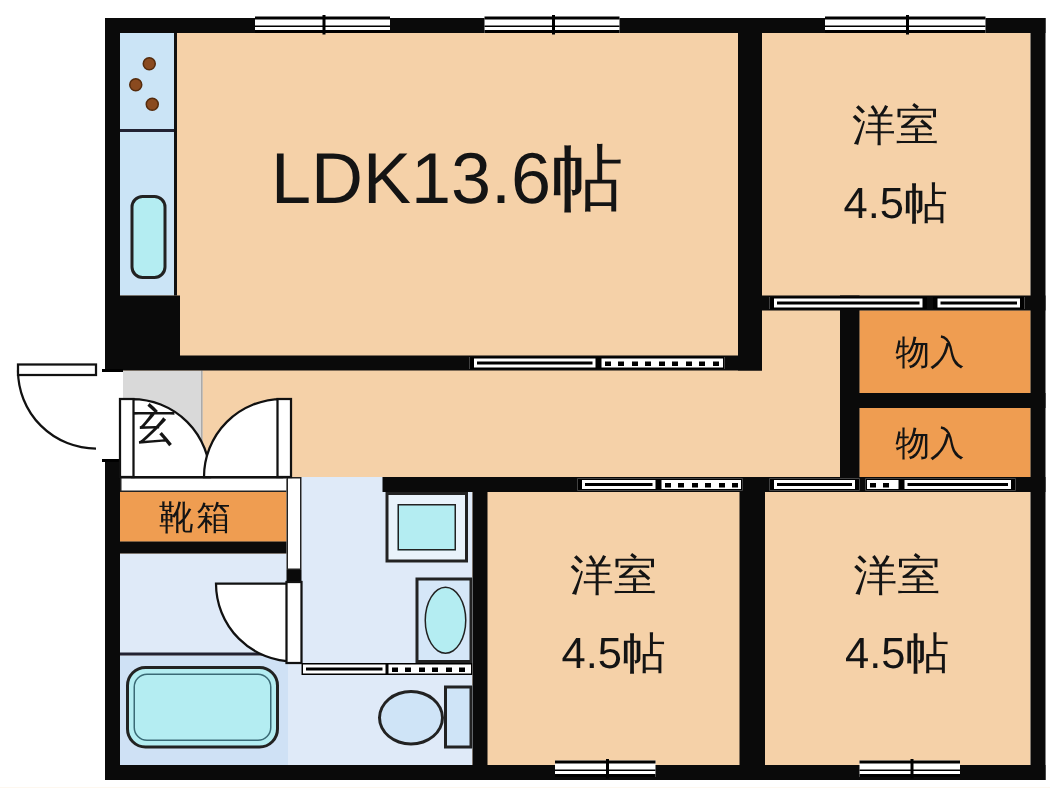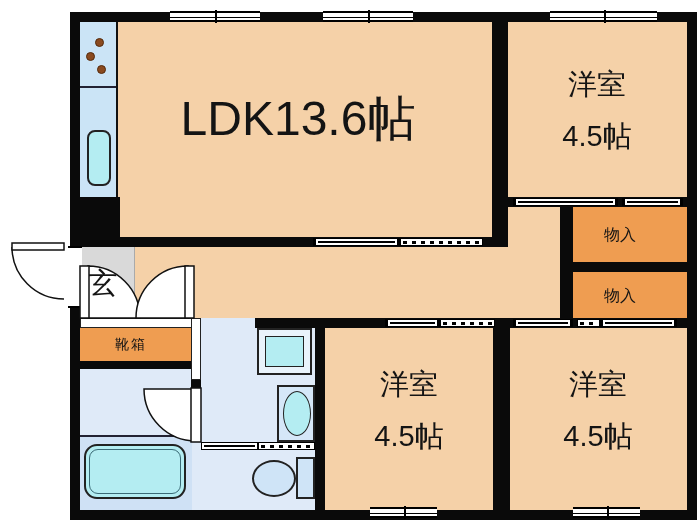--- a/index.html
+++ b/index.html
@@ -19,23 +19,23 @@
   .tick{position:absolute;left:50%;top:-3px;bottom:-3px;width:2px;background:#000;}
   .track{background:#fff;border:1px solid #000;}
   .track.capped{border-left:3px solid #000;border-right:3px solid #000;}
   .track.solid::after{content:"";position:absolute;left:2px;right:2px;top:50%;margin-top:-1px;height:1.5px;background:#000;}
   .track.dashed::after{content:"";position:absolute;left:2px;right:2px;top:50%;margin-top:-1.5px;height:3px;
       background:repeating-linear-gradient(90deg,#000 0 4px,transparent 4px 9px);}
   .fixture{border:2px solid #222;}
   .label{position:absolute;transform:translate(-50%,-50%);white-space:nowrap;text-align:center;}
   .lbl-room{font-size:29px;line-height:52px;}
   .lbl-ldk{font-size:48px;}
-  .lbl-closet{font-size:16px;}
+  .lbl-closet{font-size:23px;}
   .lbl-genkan{font-size:29px;}
-  .lbl-shoe{font-size:14px;letter-spacing:2px;}
+  .lbl-shoe{font-size:23px;letter-spacing:2px;}
   svg{position:absolute;left:0;top:0;}
 </style>
 </head>
 <body>
 
 <div id="plan">
 
   <div class="abs floor-room" style="left:80px;top:22px;width:607px;height:488px;"></div>
   <div class="abs floor-kitchen" style="left:80px;top:22px;width:38px;height:175px;"></div>
   <div class="abs" style="left:80px;top:86px;width:36px;height:2px;background:#223;"></div>

